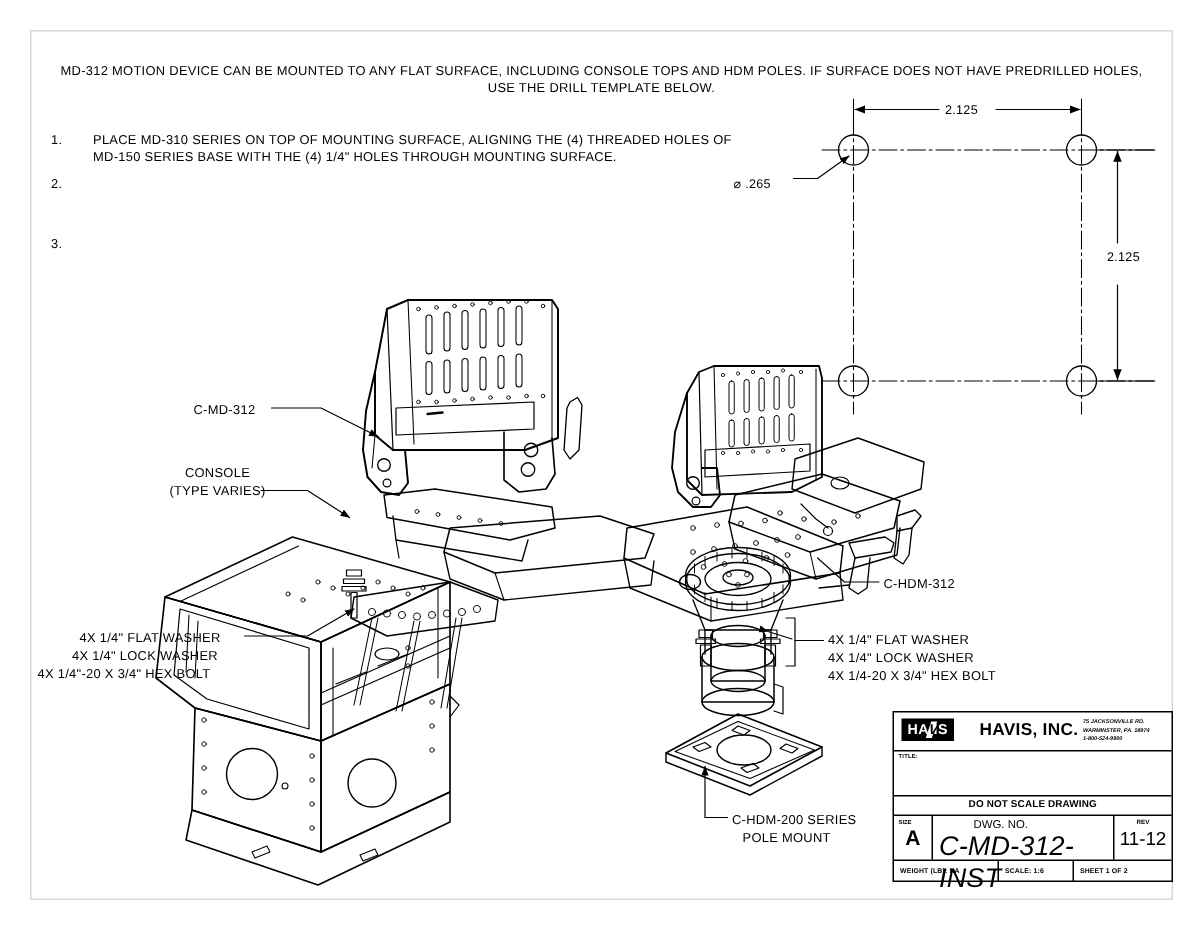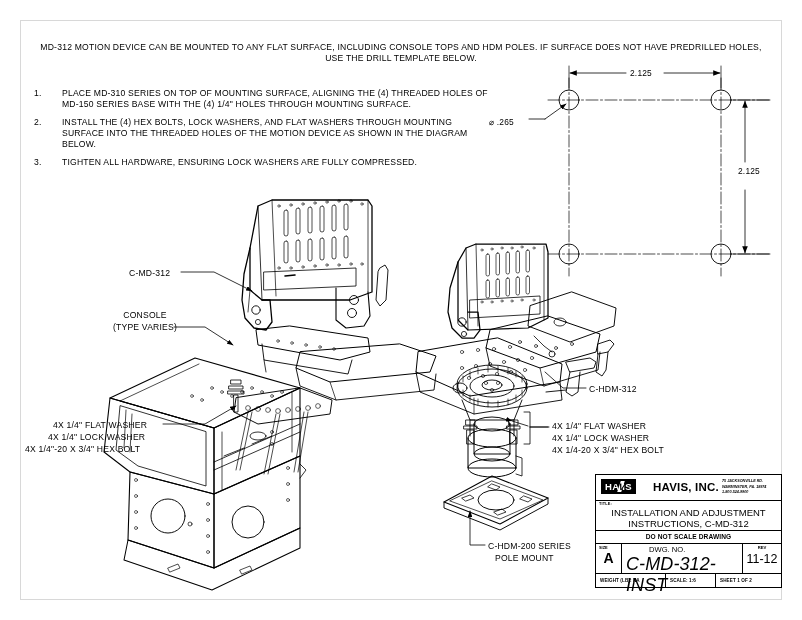--- a/index.html
+++ b/index.html
@@ -150,24 +150,22 @@
 
   <div id="page-border"></div>
 
 
   <div class="txt" id="intro">MD-312 MOTION DEVICE CAN BE MOUNTED TO ANY FLAT SURFACE, INCLUDING CONSOLE TOPS AND HDM POLES.  IF SURFACE DOES NOT HAVE PREDRILLED HOLES, USE THE DRILL TEMPLATE BELOW.</div>
 
   <div class="txt step-num" style="left:34px; top:88px;">1.</div>
   <div class="txt step" style="left:62px; top:88px; width:432px;">PLACE MD-310 SERIES ON TOP OF MOUNTING SURFACE, ALIGNING THE (4) THREADED HOLES OF MD-150 SERIES BASE WITH THE (4) 1/4" HOLES THROUGH MOUNTING SURFACE.</div>
 
   <div class="txt step-num" style="left:34px; top:117px;">2.</div>
-  <div class="txt step" style="left:62px; top:117px; width:432px;">INSTALL THE (4) HEX BOLTS, LOCK WASHERS, AND FLAT WASHERS THROUGH MOUNTING SURFACE INTO THE THREADED HOLES OF THE MOTION DEVICE AS SHOWN IN THE DIAGRAM BELOW.</div>
 
   <div class="txt step-num" style="left:34px; top:157px;">3.</div>
-  <div class="txt step" style="left:62px; top:157px; width:432px;">TIGHTEN ALL HARDWARE, ENSURING LOCK WASHERS ARE FULLY COMPRESSED.</div>
 
   <div class="txt dim" style="left:630px; top:68px;">2.125</div>
   <div class="txt dim" style="left:738px; top:166px;">2.125</div>
   <div class="txt dim" style="left:489px; top:117px;">⌀ .265</div>
 
   <div class="txt callout" style="left:129px; top:268px;">C-MD-312</div>
 
   <div class="txt callout callout-c" style="left:100px; top:310px; width:90px;">CONSOLE</div>
   <div class="txt callout callout-c" style="left:100px; top:322px; width:90px;">(TYPE VARIES)</div>
 
@@ -189,22 +187,20 @@
     <div class="tb-row" id="tb-r1">
       <div id="havis-logo"><span>HA</span><span class="slash">V</span><span>IS</span></div>
       <div id="havis-name">HAVIS, INC.</div>
       <div id="havis-addr">75 JACKSONVILLE RD.
 WARMINSTER, PA. 18974
 1-800-524-9900</div>
     </div>
 
     <div class="tb-row" id="tb-r2">
       <div id="tb-title-lbl">TITLE:</div>
-      <div id="tb-title-val">INSTALLATION AND ADJUSTMENT
-INSTRUCTIONS, C-MD-312</div>
     </div>
 
     <div class="tb-row" id="tb-r3">
       <div id="tb-noscale">DO NOT SCALE DRAWING</div>
     </div>
 
     <div class="tb-row" id="tb-r4">
       <div id="tb-size-cell">
         <div id="tb-size-lbl">SIZE</div>
         <div id="tb-size-val">A</div>

